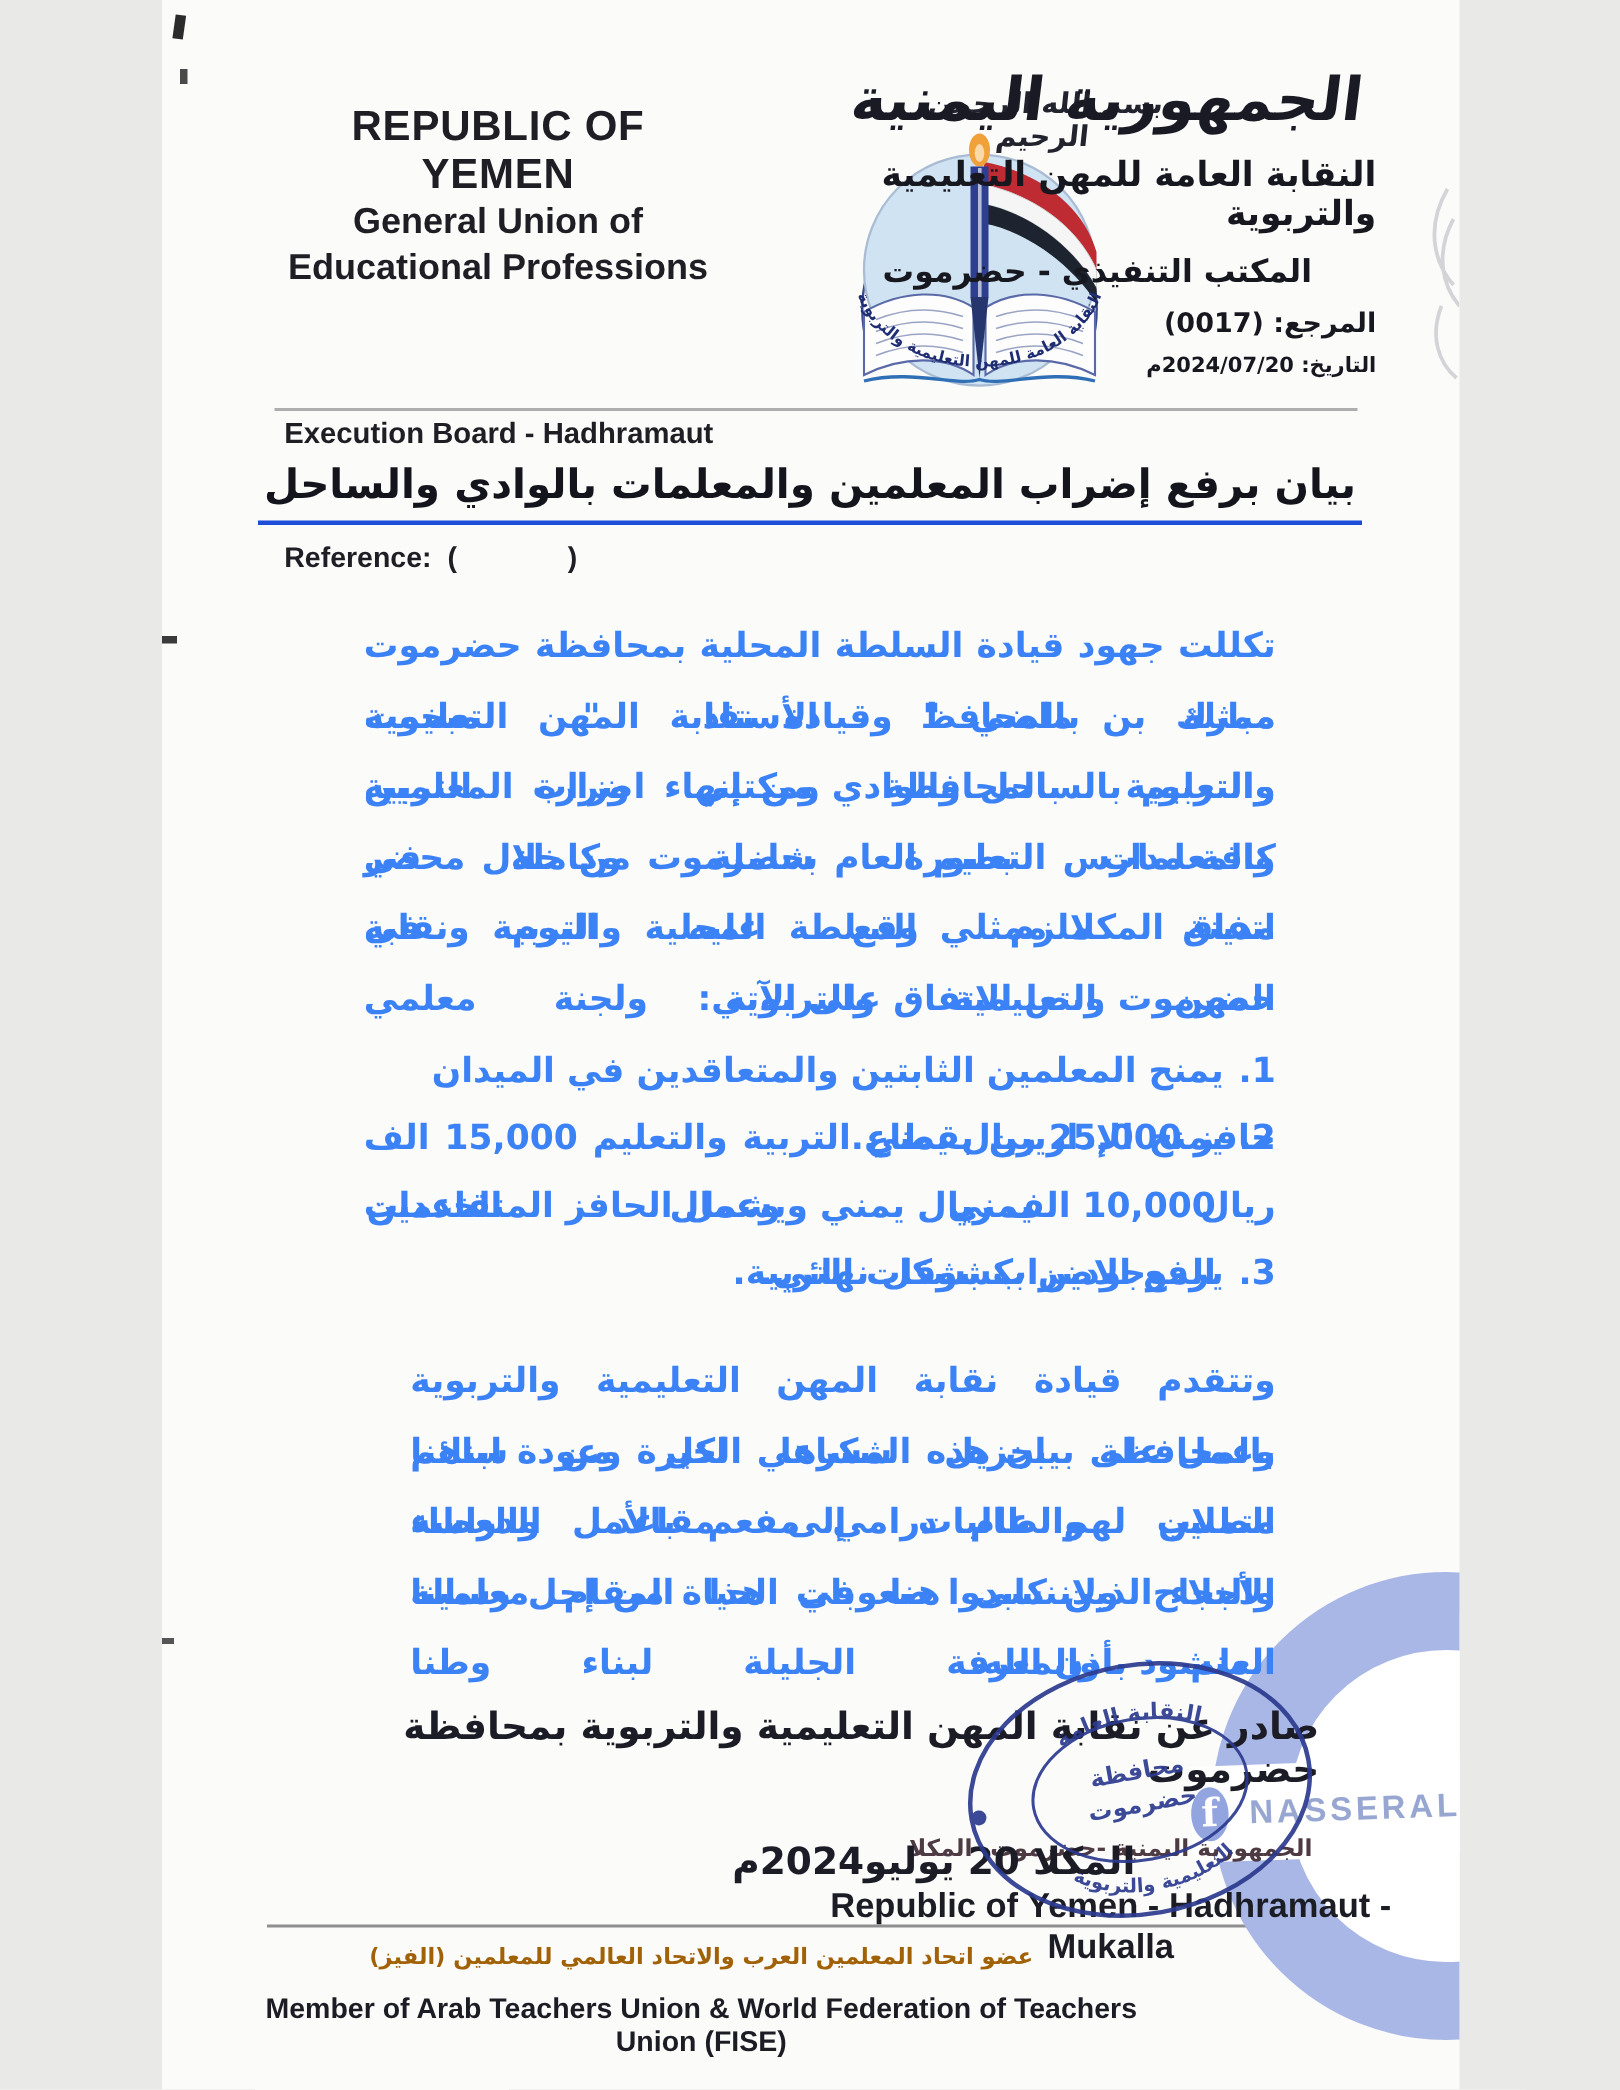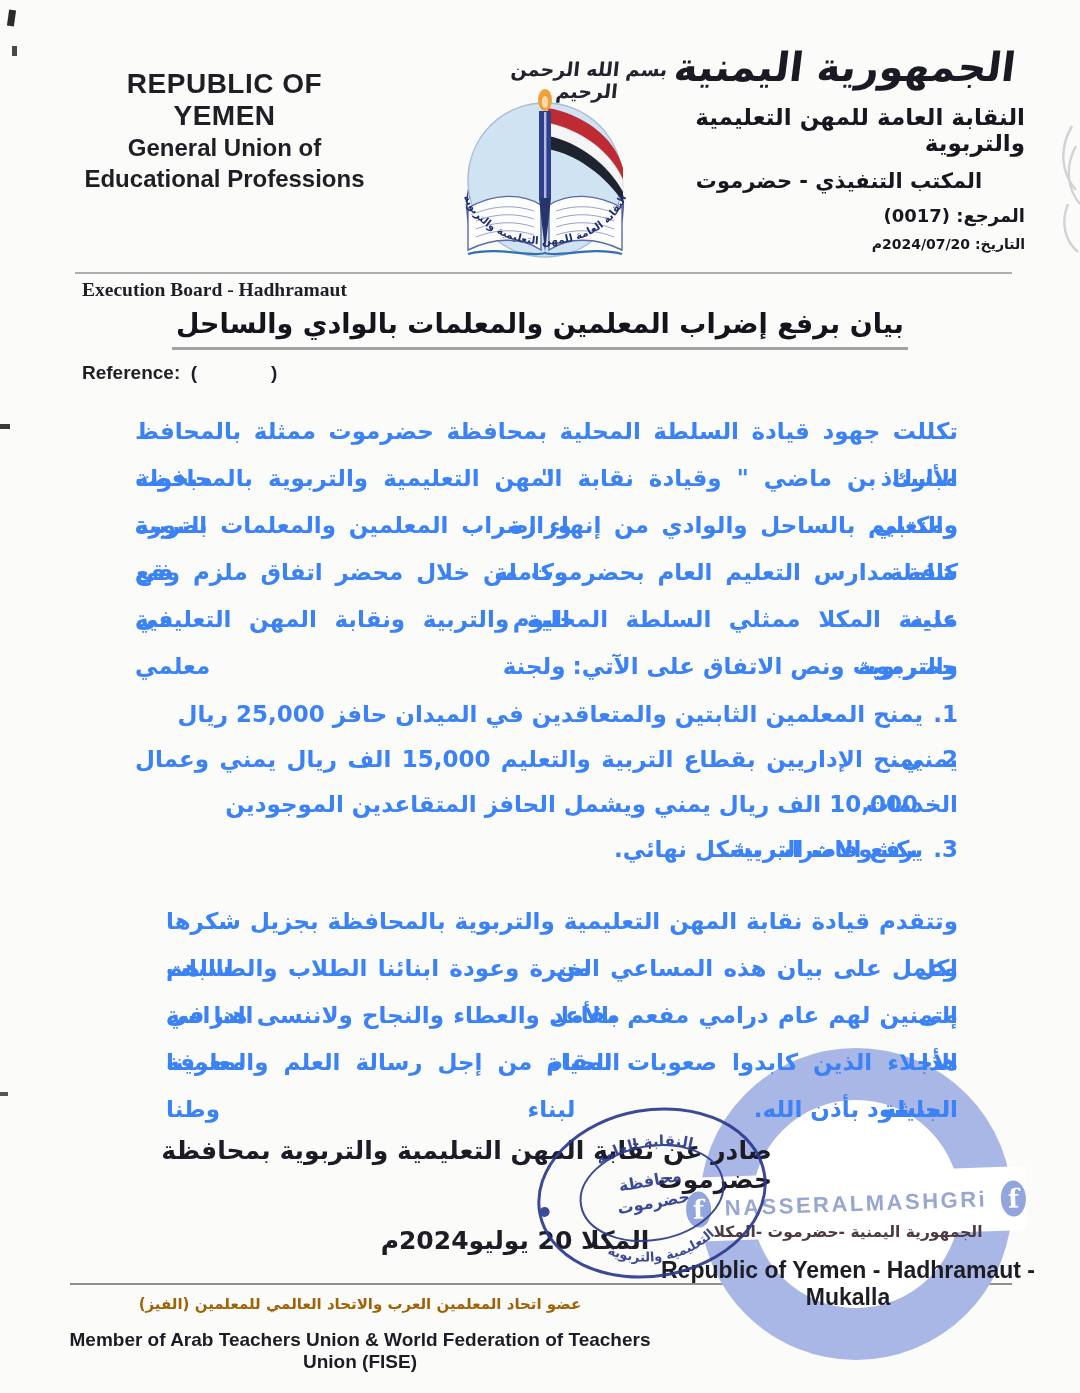--- a/index.html
+++ b/index.html
@@ -1,40 +1,40 @@
 <!DOCTYPE html>
 <html lang="ar"><head>
 <meta charset="utf-8">
 <style>
   html,body{margin:0;padding:0;background:#e9e9e7;}
-  .page{position:relative;width:1080px;height:1393px;margin:0 auto;background:#fbfbfa;
+  .page{position:relative;width:865px;height:1393px;margin:0 auto;background:#fbfbfa;
         overflow:hidden;font-family:"DejaVu Sans","Liberation Sans",sans-serif;color:#1c1c26;}
   
   .hdr-left{position:absolute;left:82px;top:68px;width:285px;text-align:center;
             font-family:"Liberation Sans",sans-serif;font-weight:bold;color:#1e1e24;}
   .hdr-left .country{font-size:28px;letter-spacing:.5px;}
   .hdr-left .org1,.hdr-left .org2{font-size:24px;line-height:31px;}
   .hdr-left .sub{margin-top:26px;text-align:left;font-size:19px;line-height:27px;white-space:pre;}
   .hdr-left .sub div{margin-top:2px;}
-  .hdr-left .board{font-size:19.5px;font-family:Liberation Serif, serif;}
+  .hdr-left .board{font-size:19.5px;}
   .bismillah{position:absolute;left:488px;top:58px;width:200px;text-align:center;
              font-size:19px;font-weight:bold;transform:skewX(-6deg);color:#23232e;direction:rtl;}
   .logo-wrap{position:absolute;left:438px;top:80px;width:214px;height:192px;}
   .hdr-right{position:absolute;right:55px;top:44px;width:420px;direction:rtl;text-align:right;color:#17171f;}
   .hdr-right .callig{font-size:40px;font-weight:bold;transform:skewX(-7deg);
                      margin-left:60px;text-align:center;letter-spacing:1px;color:#1a1a24;}
   .hdr-right .org{font-size:23px;font-weight:bold;margin-top:14px;}
   .hdr-right .office{font-size:21px;font-weight:bold;margin-top:13px;margin-left:48px;text-align:center;}
   .hdr-right .ref{font-size:18px;font-weight:bold;margin-top:12px;}
   .hdr-right .dt{font-size:14px;font-weight:bold;margin-top:10px;}
   .hdr-sep{position:absolute;left:75px;right:68px;top:272px;height:2px;background:#9a9a9a;opacity:.8;}
   
   .title-row{position:absolute;left:0;right:0;top:308px;text-align:center;direction:rtl;}
   .title-row span{display:inline-block;font-size:27px;font-weight:bold;color:#14141c;
-                  border-bottom:3px solid #a3a3a3;padding:0 4px 8px 4px;}
+                  border-bottom:3px solid #1d4ed8;padding:0 4px 8px 4px;}
   
   .content{position:absolute;left:135px;right:122px;direction:rtl;color:#3b82f6;z-index:3;}
   .p1{top:408px;} .ol{top:692px;} .p2{top:898px;margin-left:31px;}
   .tline{font-size:23px;font-weight:bold;height:47px;line-height:47px;}
   .li-line{font-size:23px;font-weight:bold;height:45px;line-height:45px;}
   .just{text-align:justify;text-align-last:justify;}
   .last{text-align:right;text-align-last:right;}
   .li-line .num{padding-left:10px;}
   .li-line.cont{padding-right:40px;}
   

